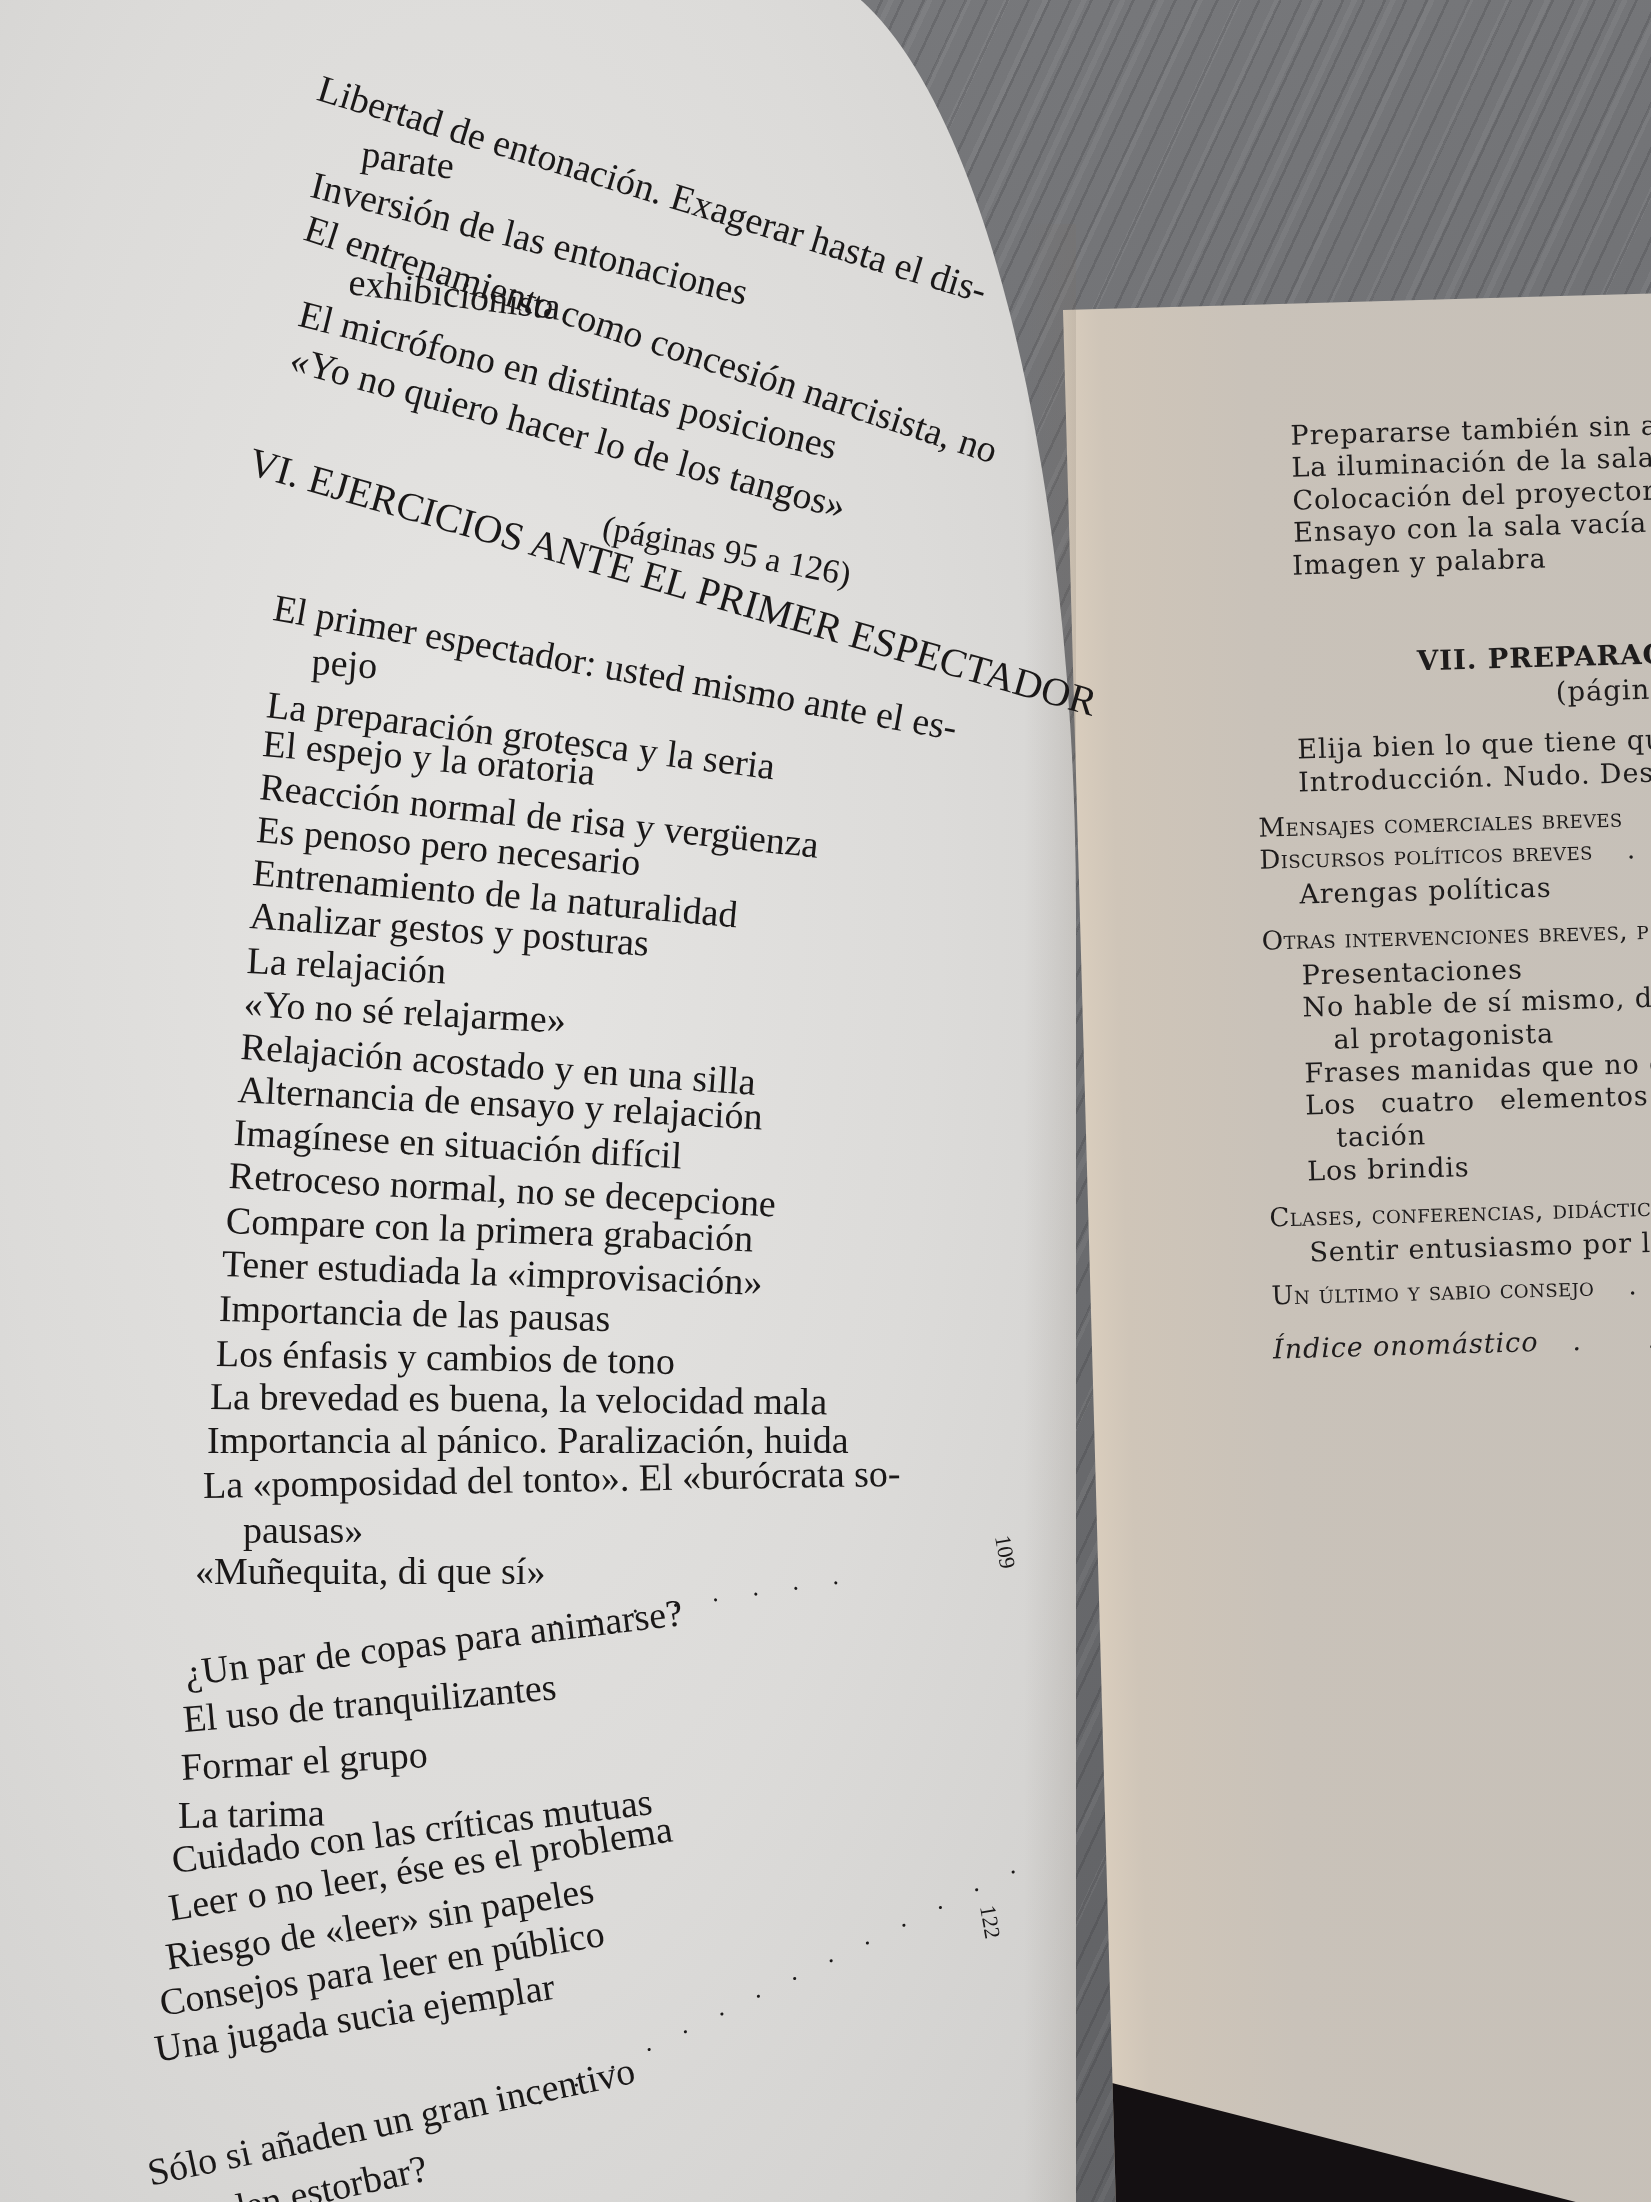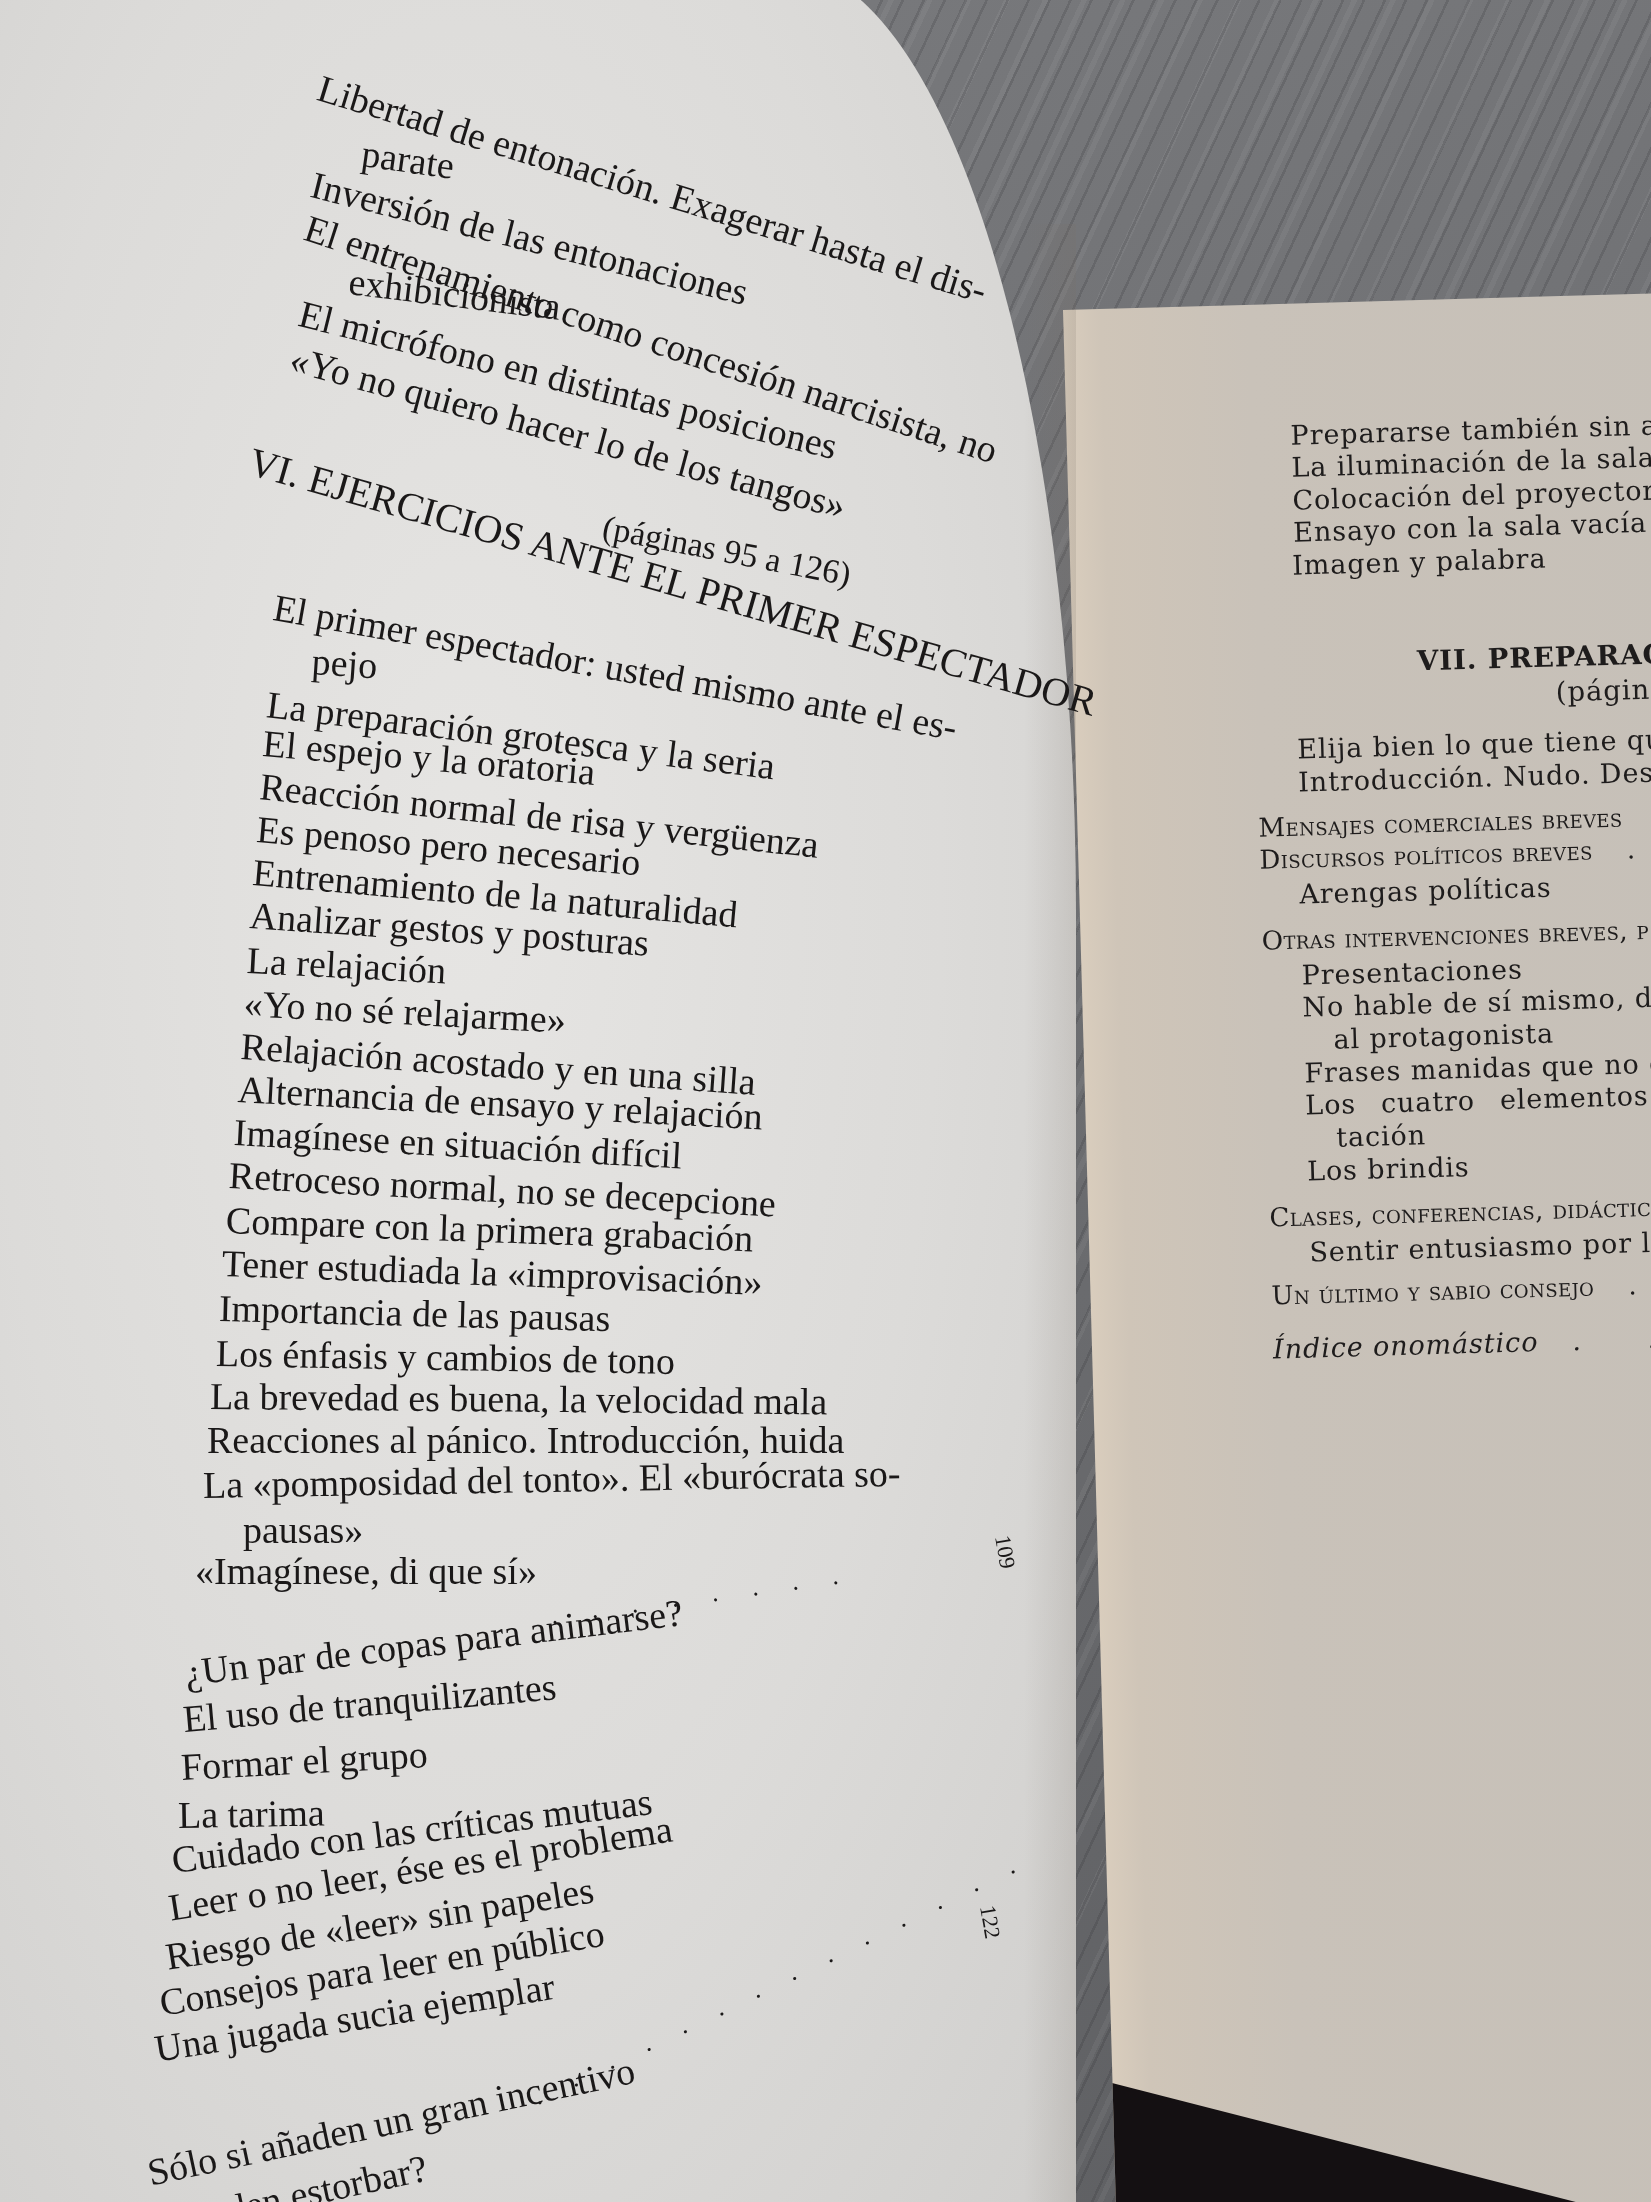--- a/index.html
+++ b/index.html
@@ -111,24 +111,24 @@
       <div class="lp-line" style="left: 278px; top: 1015px; font-size: 38px; transform: rotate(3deg);">«Yo no sé relajarme»</div>
       <div class="lp-line" style="left: 275px; top: 1058px; font-size: 38px; transform: rotate(4deg);">Relajación acostado y en una silla</div>
       <div class="lp-line" style="left: 272px; top: 1101px; font-size: 38px; transform: rotate(3deg);">Alternancia de ensayo y relajación</div>
       <div class="lp-line" style="left: 268px; top: 1144px; font-size: 38px; transform: rotate(3deg);">Imagínese en situación difícil</div>
       <div class="lp-line" style="left: 263px; top: 1187px; font-size: 38px; transform: rotate(3deg);">Retroceso normal, no se decepcione</div>
       <div class="lp-line" style="left: 260px; top: 1232px; font-size: 38px; transform: rotate(2deg);">Compare con la primera grabación</div>
       <div class="lp-line" style="left: 256px; top: 1275px; font-size: 38px; transform: rotate(2deg);">Tener estudiada la «improvisación»</div>
       <div class="lp-line" style="left: 253px; top: 1320px; font-size: 38px; transform: rotate(1.5deg);">Importancia de las pausas</div>
       <div class="lp-line" style="left: 250px; top: 1365px; font-size: 38px; transform: rotate(1deg);">Los énfasis y cambios de tono</div>
       <div class="lp-line" style="left: 244px; top: 1408px; font-size: 38px; transform: rotate(0.5deg);">La brevedad es buena, la velocidad mala</div>
-      <div class="lp-line" style="left: 241px; top: 1452px; font-size: 38px; transform: rotate(0deg);">Reacciones al pánico. Introducción, huida</div>
+      <div class="lp-line" style="left: 241px; top: 1452px; font-size: 38px; transform: rotate(0deg);">Importancia al pánico. Paralización, huida</div>
       <div class="lp-line" style="left: 237px; top: 1497px; font-size: 38px; transform: rotate(-1deg);">La «pomposidad del tonto». El «burócrata so-</div>
       <div class="lp-line" style="left: 277px; top: 1542px; font-size: 38px; transform: rotate(0deg);">pausas»</div>
-      <div class="lp-line" style="left: 229px; top: 1583px; font-size: 38px; transform: rotate(0deg);">«Imagínese, di que sí»</div>
+      <div class="lp-line" style="left: 229px; top: 1583px; font-size: 38px; transform: rotate(0deg);">«Muñequita, di que sí»</div>
       <div class="lp-line lp-sc" style="left: 139px; top: 1636px; transform: rotate(-1deg);"></div>
       <div class="lp-line" style="left: 219px; top: 1685px; transform: rotate(-7deg);">¿Un par de copas para animarse?</div>
       <div class="lp-line" style="left: 217px; top: 1731px; transform: rotate(-5deg);">El uso de tranquilizantes</div>
       <div class="lp-line" style="left: 215px; top: 1779px; transform: rotate(-3deg);">Formar el grupo</div>
       <div class="lp-line" style="left: 212px; top: 1827px; transform: rotate(-1deg);">La tarima</div>
       <div class="lp-line" style="left: 206px; top: 1872px; transform: rotate(-7deg);">Cuidado con las críticas mutuas</div>
       <div class="lp-line" style="left: 203px; top: 1920px; transform: rotate(-9deg);">Leer o no leer, ése es el problema</div>
       <div class="lp-line" style="left: 200px; top: 1969px; transform: rotate(-9deg);">Riesgo de «leer» sin papeles</div>
       <div class="lp-line" style="left: 194px; top: 2015px; transform: rotate(-9deg);">Consejos para leer en público</div>
       <div class="lp-line" style="left: 189px; top: 2061px; transform: rotate(-9deg);">Una jugada sucia ejemplar</div>

